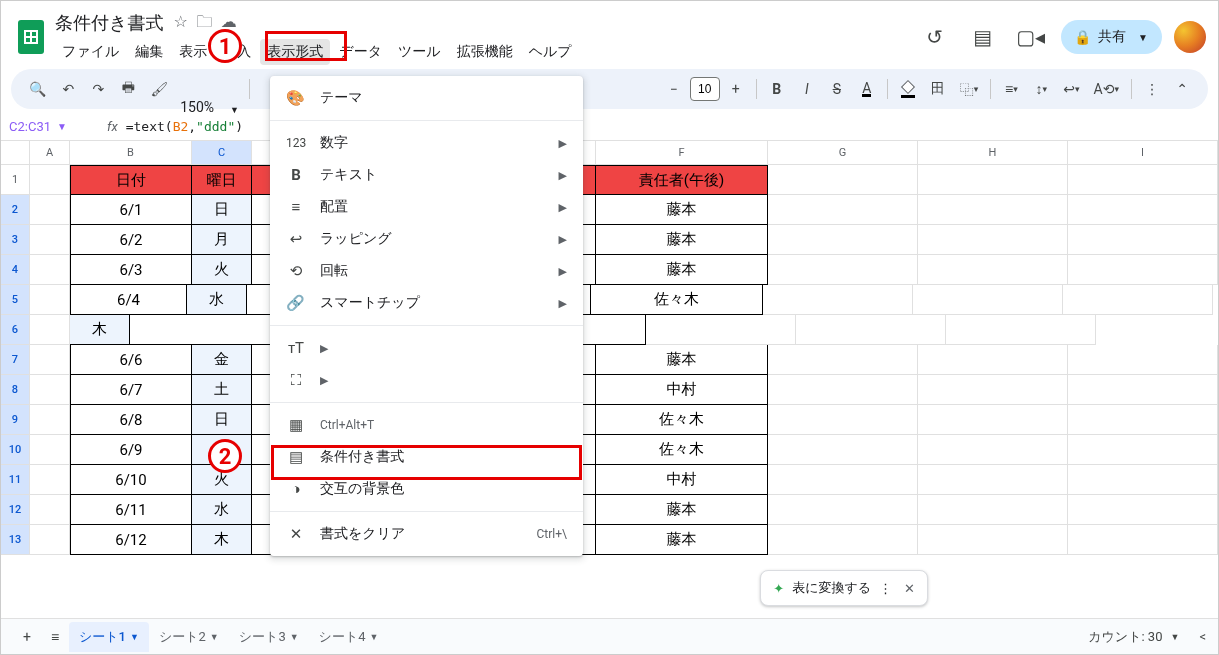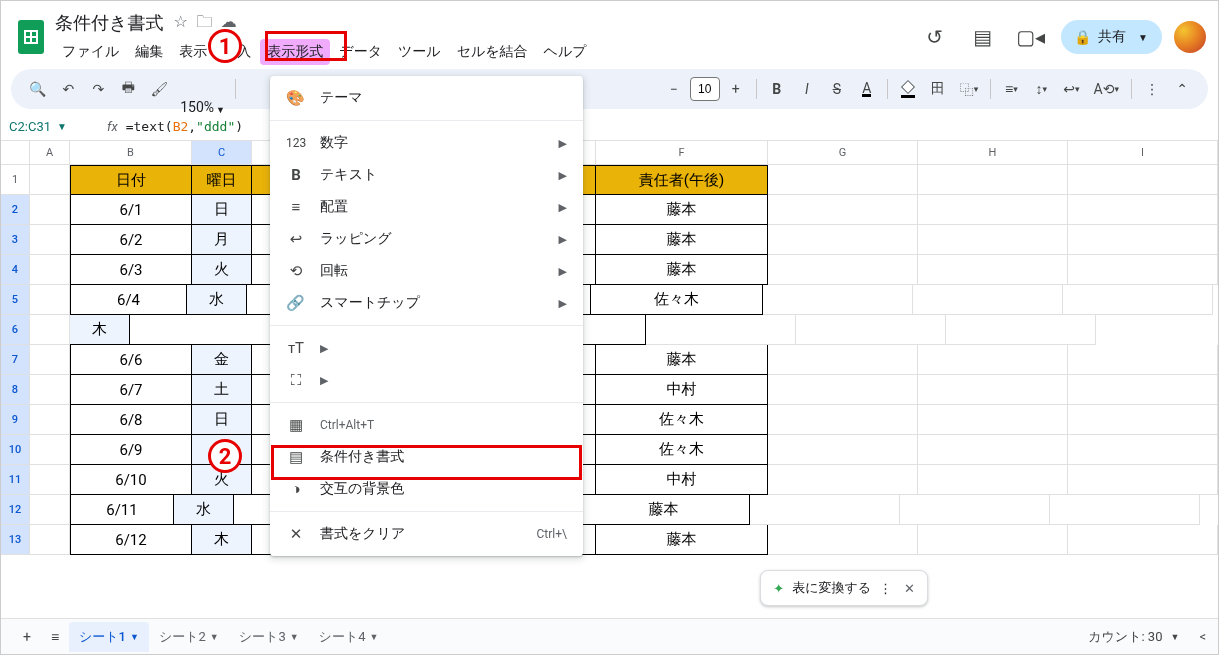--- a/index.html
+++ b/index.html
@@ -7,57 +7,57 @@
 .header { display: flex; align-items: center; padding: 8px 12px 0 12px; height: 64px; }
 .logo { width: 36px; height: 36px; display: flex; align-items: center; justify-content: center; }
 .logo-inner { width: 26px; height: 34px; background: #0f9d58; border-radius: 3px; display: flex; align-items: center; justify-content: center; }
 .logo-grid { width: 14px; height: 14px; border: 1.5px solid #fff; display: grid; grid-template-columns: 1fr 1fr; grid-template-rows: 1fr 1fr; }
 .logo-grid div { border: 0.5px solid #fff; }
 .title-area { margin-left: 6px; }
 .doc-title { font-size: 18px; color: #202124; display: flex; align-items: center; gap: 6px; }
 .doc-title-icons span { color: #5f6368; margin-left: 4px; font-size: 16px; cursor: pointer; }
 .menubar { display: flex; gap: 2px; margin-top: 2px; }
 .menubar-item { padding: 4px 7px; font-size: 14px; color: #202124; border-radius: 4px; cursor: pointer; }
-.menubar-item.active { background: #f0abfc; }
+.menubar-item.active { background: #e5e5e5; }
 .header-right { margin-left: auto; display: flex; align-items: center; gap: 12px; }
 .hr-icon { width: 36px; height: 36px; display: flex; align-items: center; justify-content: center; color: #444746; font-size: 20px; border-radius: 50%; cursor: pointer; }
 .share-btn { background: #c2e7ff; border-radius: 30px; padding: 8px 14px; display: flex; align-items: center; gap: 6px; font-size: 14px; cursor: pointer; }
 .share-btn .arrow { margin-left: 6px; font-size: 10px; }
 .avatar { width: 32px; height: 32px; border-radius: 50%; background: radial-gradient(circle at 30% 30%, #f4c430, #e67e22, #c0392b); }
 .toolbar { display: flex; align-items: center; padding: 4px 12px; margin: 4px 10px; background: #edf2fa; border-radius: 24px; height: 40px; gap: 2px; }
 .tb-item { padding: 6px 6px; color: #444746; font-size: 14px; display: flex; align-items: center; justify-content: center; min-width: 28px; border-radius: 4px; cursor: pointer; }
 .tb-sep { width: 1px; height: 20px; background: #c7c7c7; margin: 0 4px; }
-.zoom-box { display: flex; align-items: flex-end; gap: 2px; font-size: 14px; padding: 0 4px; margin-top: 36px; }
+.zoom-box { display: flex; align-items: flex-end; gap: 16px; font-size: 14px; padding: 0 4px; margin-top: 36px; }
 .flex-spacer { flex: 1; }
 .font-size-box { display: flex; align-items: center; gap: 2px; }
 .font-size-input { width: 30px; height: 24px; border: 1px solid #747775; border-radius: 4px; text-align: center; font-size: 12px; }
 .toolbar-collapse { margin-left: auto; }
 .name-formula { display: flex; align-items: center; border-bottom: 1px solid #e0e0e0; height: 28px; padding: 0 8px; }
-.name-box { width: 90px; display: flex; align-items: center; gap: 6px; font-size: 13px; color: #0f766e; }
+.name-box { width: 90px; display: flex; align-items: center; gap: 6px; font-size: 13px; color: #8b5cf6; }
 .name-box .arrow { font-size: 10px; }
 .fx-label { color: #5f6368; font-style: italic; margin: 0 8px; }
 .formula { font-family: Consolas, monospace; font-size: 13px; }
 .formula .black { color: #202124; }
 .formula .orange { color: #e8710a; }
 .formula .green { color: #188038; }
 .grid-area { position: relative; overflow: hidden; height: 440px; }
 .col-headers { display: flex; height: 24px; border-bottom: 1px solid #e0e0e0; }
 .corner { width: 46px; border-right: 1px solid #e0e0e0; background: #fff; }
 .col-header { border-right: 1px solid #e0e0e0; display: flex; align-items: center; justify-content: center; font-size: 11px; color: #5f6368; background: #fff; }
 .col-header.sel { background: #d3e3fd; color: #0b57d0; }
 .grid-body { display: flex; height: 416px; overflow: hidden; }
 .row-headers { width: 46px; }
 .row-header { height: 30px; border-right: 1px solid #e0e0e0; border-bottom: 1px solid #e0e0e0; display: flex; align-items: center; justify-content: center; font-size: 11px; color: #5f6368; }
 .row-header.sel { background: #d3e3fd; color: #0b57d0; font-weight: 500; }
 .cells { position: relative; }
 .cell-row { display: flex; height: 30px; }
 .cell { border-right: 1px solid #e0e0e0; border-bottom: 1px solid #e0e0e0; display: flex; align-items: center; justify-content: center; font-size: 15px; color: #000; background: #fff; }
 .cell.data { border: 1px solid #000; border-top: none; border-left: none; }
 .cell.data:first-child { border-left: 1px solid #000; }
-.cell.header-cell { background: #eab308; font-weight: normal; }
+.cell.header-cell { background: #ef4444; font-weight: normal; }
 .cell.sel { background: rgba(26, 115, 232, 0.08); }
 .dropdown { position: absolute; left: 269px; top: 75px; width: 313px; background: #fff; border-radius: 4px; box-shadow: 0 2px 6px 2px rgba(60,64,67,.15), 0 1px 2px rgba(60,64,67,.3); padding: 6px 0; z-index: 100; }
 .dd-item { display: flex; align-items: center; height: 32px; padding: 0 16px; font-size: 14px; color: #202124; cursor: pointer; gap: 14px; }
 .dd-item .dd-icon { width: 20px; text-align: center; color: #444746; font-size: 15px; }
 .dd-item .dd-label { flex: 1; }
 .dd-item .dd-arrow { color: #5f6368; font-size: 11px; }
 .dd-item .dd-shortcut { color: #5f6368; font-size: 12px; }
 .dd-sep { height: 1px; background: #e8eaed; margin: 6px 0; }
 .annotation { position: absolute; border: 3px solid #e60000; z-index: 200; pointer-events: none; }
 .annotation-circle { position: absolute; width: 34px; height: 34px; border: 3px solid #e60000; border-radius: 50%; display: flex; align-items: center; justify-content: center; background: #fff; color: #e60000; font-weight: bold; font-size: 22px; z-index: 201; pointer-events: none; }
@@ -99,21 +99,21 @@
       </span>
     </div>
     <div class="menubar" id="menubar">
         <div class="menubar-item">ファイル</div>
         <div class="menubar-item">編集</div>
         <div class="menubar-item">表示</div>
         <div class="menubar-item">挿入</div>
         <div class="menubar-item active">表示形式</div>
         <div class="menubar-item">データ</div>
         <div class="menubar-item">ツール</div>
-        <div class="menubar-item">セルを結合</div>
+        <div class="menubar-item">拡張機能</div>
         <div class="menubar-item">ヘルプ</div>
       </div>
   </div>
   <div class="header-right">
     <div class="hr-icon">↺</div>
     <div class="hr-icon">▤</div>
     <div class="hr-icon">▢◂</div>
     <div class="share-btn">
       <span>🔒</span>
       <span>共有</span>
@@ -324,21 +324,21 @@
           <div class="cell data sel" style="width: 60px;">火</div>
           <div class="cell data" style="width: 172px;"></div>
           <div class="cell data" style="width: 172px;"></div>
           <div class="cell data" style="width: 172px;">中村</div>
           <div class="cell" style="width: 150px;"></div>
           <div class="cell" style="width: 150px;"></div>
           <div class="cell" style="width: 150px;"></div>
         </div>
         <div class="cell-row">
           <div class="cell" style="width: 40px;"></div>
-          <div class="cell data" style="width: 104px; border-left: 1px solid rgb(0, 0, 0);">6/11</div>
+          <div class="cell data" style="width: 122px; border-left: 1px solid rgb(0, 0, 0);">6/11</div>
           <div class="cell data sel" style="width: 60px;">水</div>
           <div class="cell data" style="width: 172px;"></div>
           <div class="cell data" style="width: 172px;"></div>
           <div class="cell data" style="width: 172px;">藤本</div>
           <div class="cell" style="width: 150px;"></div>
           <div class="cell" style="width: 150px;"></div>
           <div class="cell" style="width: 150px;"></div>
         </div>
         <div class="cell-row">
           <div class="cell" style="width: 40px;"></div>

